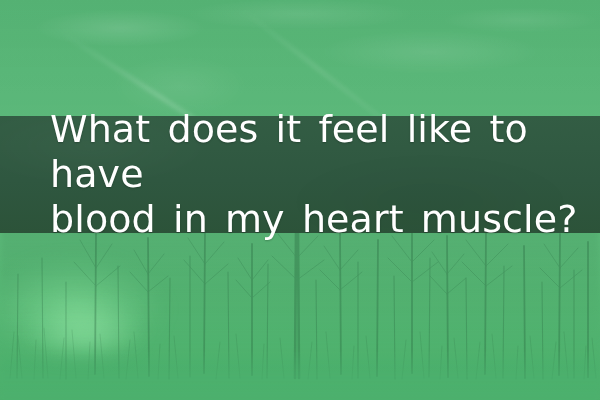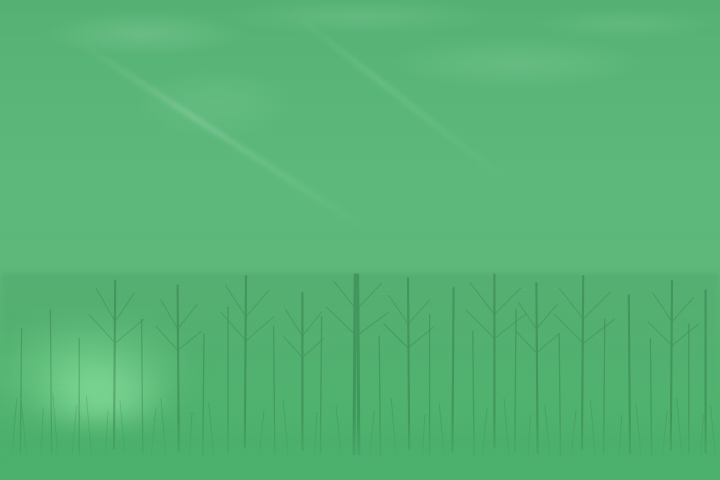--- a/index.html
+++ b/index.html
@@ -276,14 +276,18 @@
             <path d="M552 151 L556 114 M568 150 L564 104 M584 151 L586 118 M596 150 L592 110"></path>
           </g>
         </g>
       </svg>
     </div>
 
     <div class="floor"></div>
     <div class="green-wash"></div>
   </div>
 
+  <div class="caption-band">
+    <p class="caption-text">What does it feel like to have
+blood in my heart muscle?</p>
+  </div>
 
 </div>
 
 </body></html>

